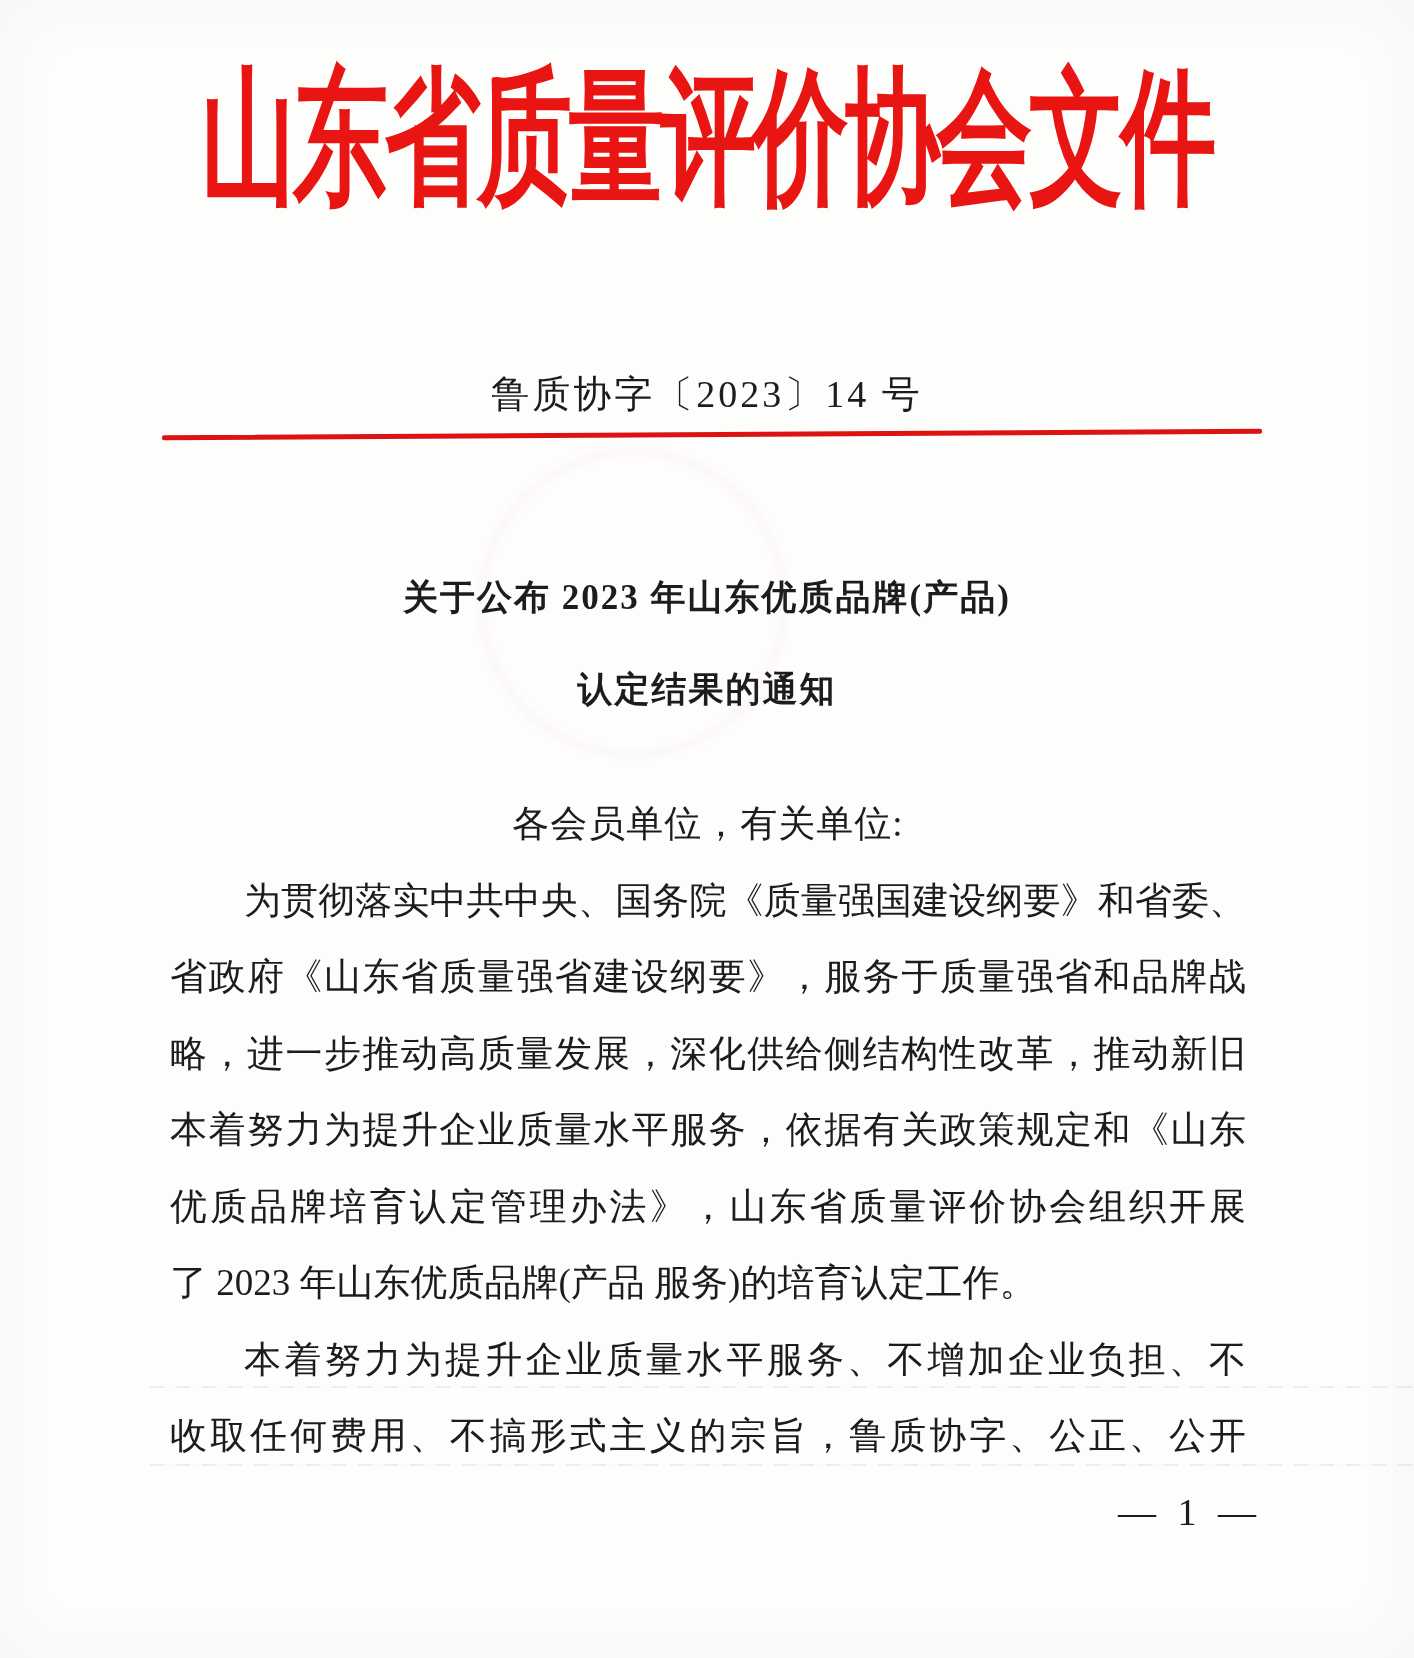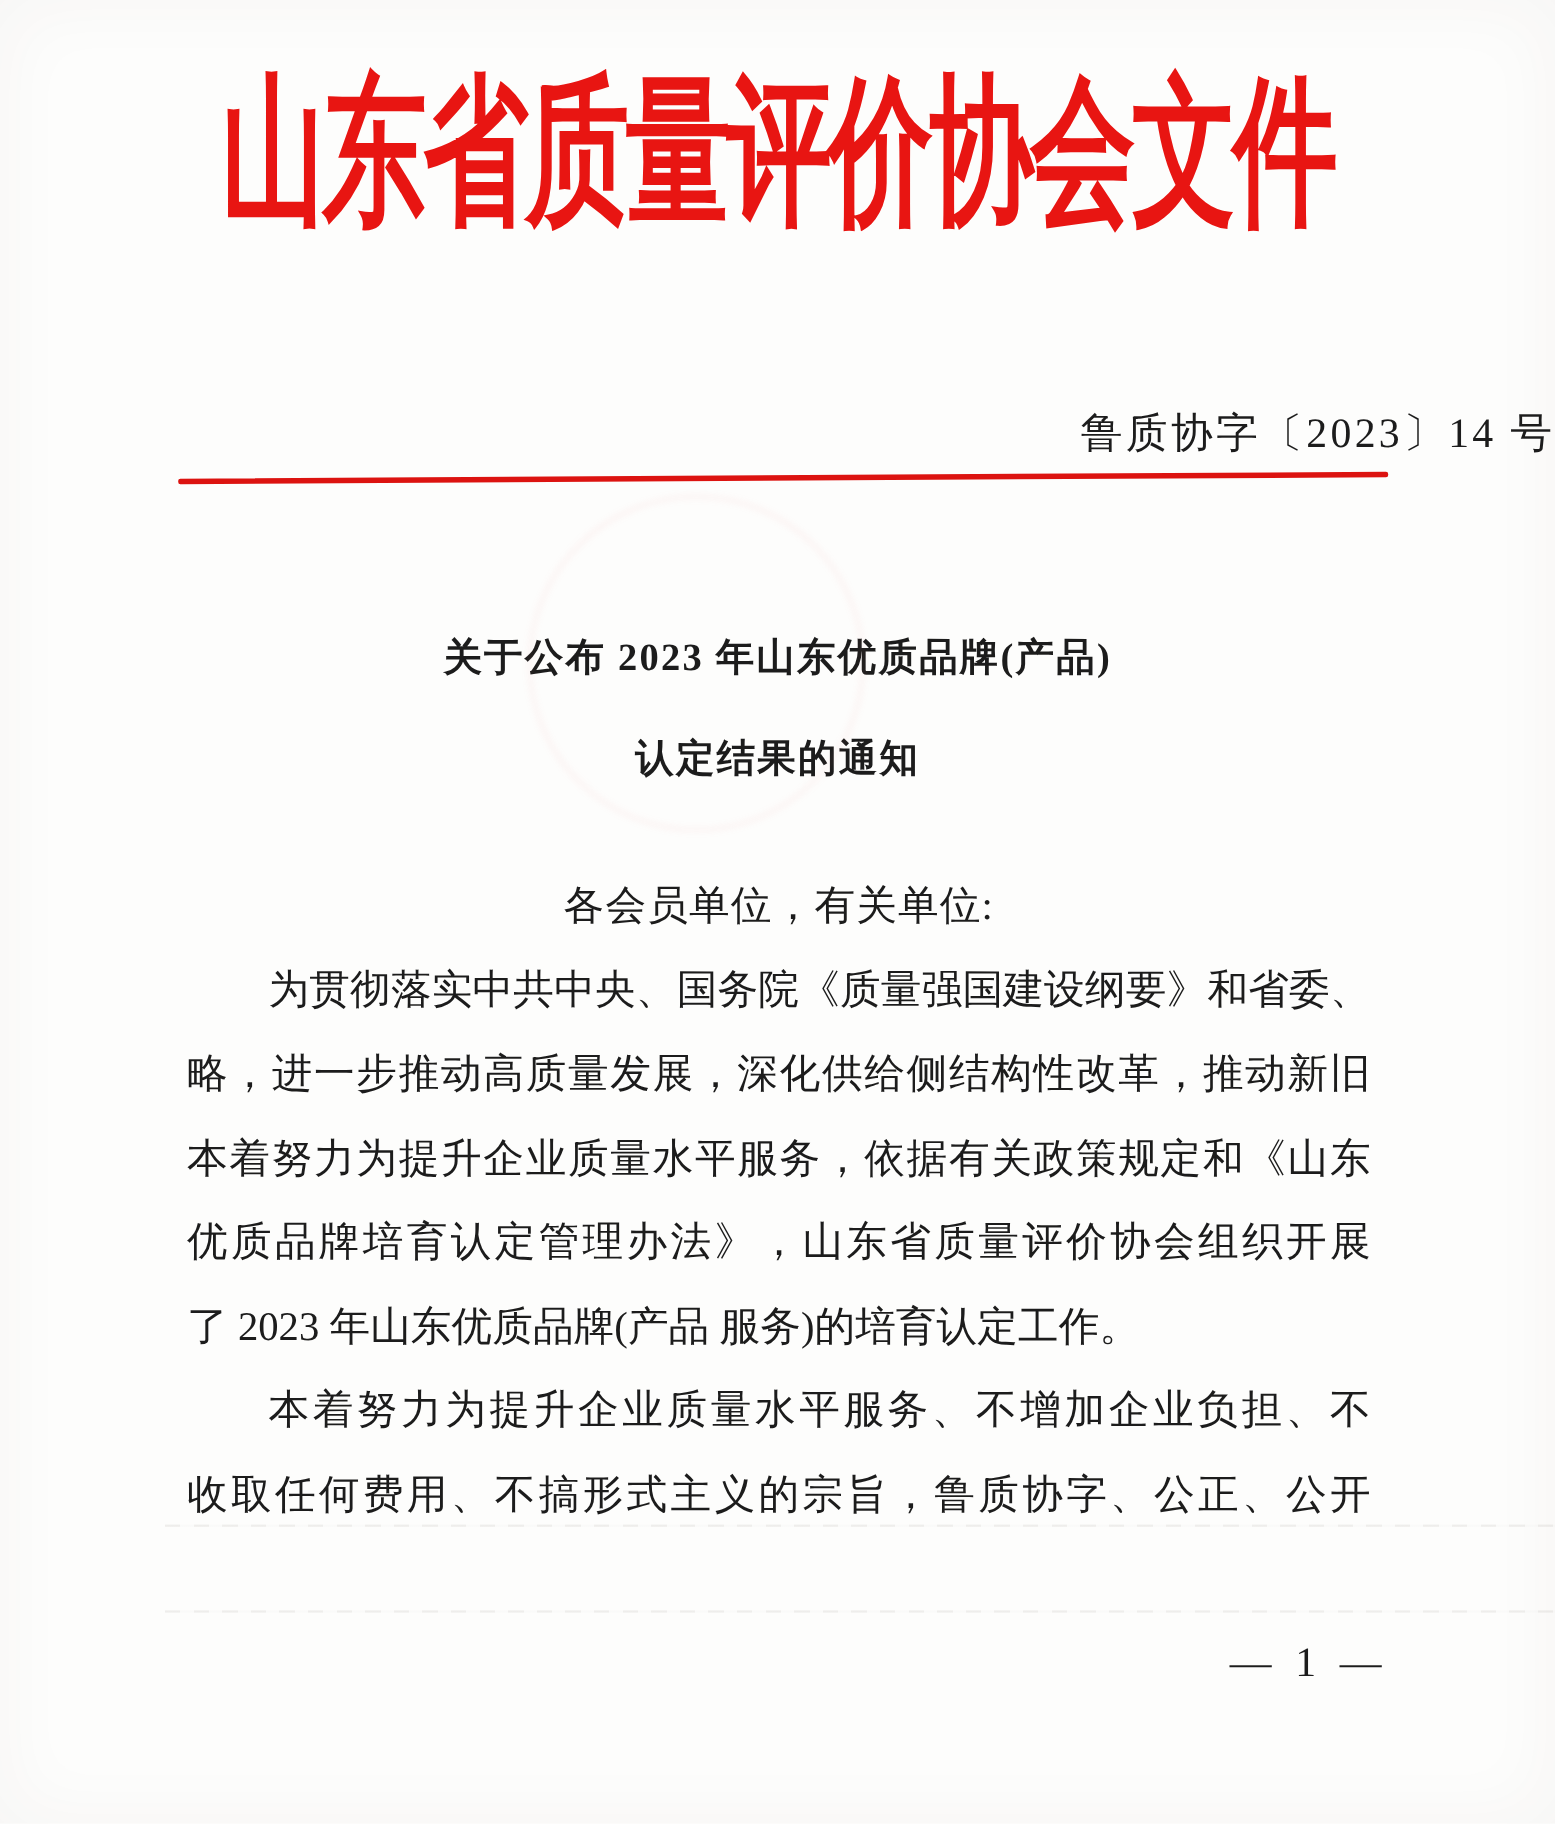--- a/index.html
+++ b/index.html
@@ -35,21 +35,21 @@
     transform-origin: 50% 0;
     white-space: nowrap;
   }
 
   
   .doc-number {
     position: absolute;
     top: 372px;
     left: 0;
     width: 100%;
-    text-align: right;
+    text-align: center;
     font-size: 38px;
     line-height: 44px;
     letter-spacing: 3px;
     font-weight: 500;
   }
 
   
   .red-rule {
     position: absolute;
     top: 432px;
@@ -150,20 +150,21 @@
 
   <div class="doc-title">
     <div>关于公布 2023 年山东优质品牌(产品)</div>
     <div>认定结果的通知</div>
   </div>
 
   <div class="body-block">
     <div class="salutation">各会员单位，有关单位:</div>
     <div id="body-lines">
         <div class="body-line indent fill">为贯彻落实中共中央、国务院《质量强国建设纲要》和省委、</div>
+        <div class="body-line fill">省政府《山东省质量强省建设纲要》，服务于质量强省和品牌战</div>
         <div class="body-line fill">略，进一步推动高质量发展，深化供给侧结构性改革，推动新旧</div>
         <div class="body-line fill">本着努力为提升企业质量水平服务，依据有关政策规定和《山东</div>
         <div class="body-line fill">优质品牌培育认定管理办法》，山东省质量评价协会组织开展</div>
         <div class="body-line">了 2023 年山东优质品牌(产品 服务)的培育认定工作。</div>
         <div class="body-line indent fill">本着努力为提升企业质量水平服务、不增加企业负担、不</div>
         <div class="body-line fill">收取任何费用、不搞形式主义的宗旨，鲁质协字、公正、公开</div>
       </div>
   </div>
 
   <div class="seal-ghost"></div>

